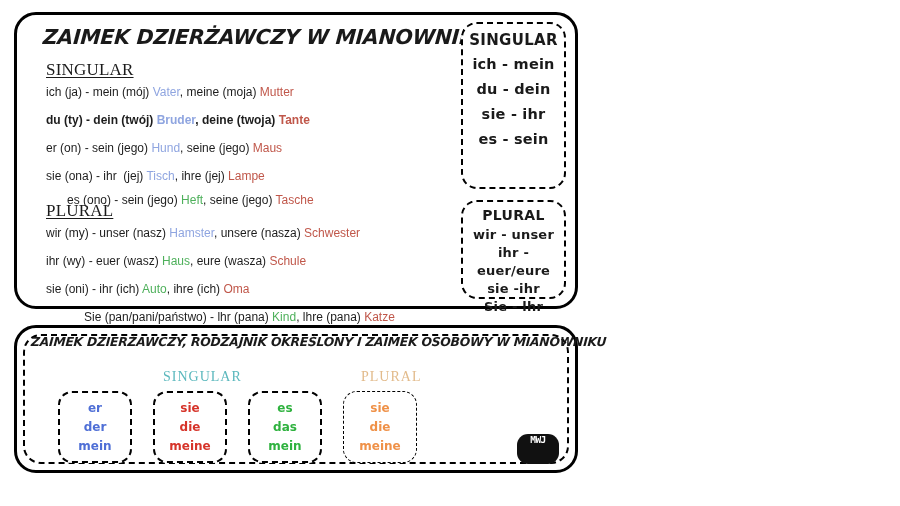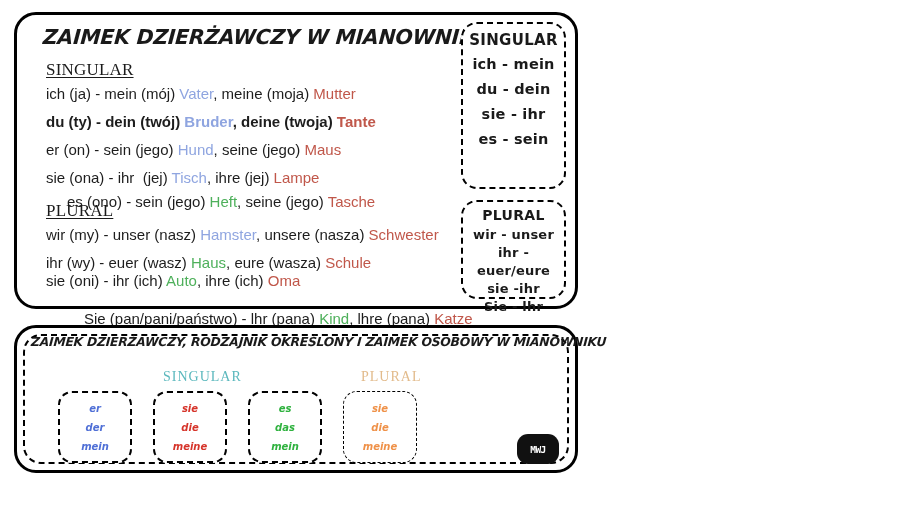--- a/index.html
+++ b/index.html
@@ -51,21 +51,21 @@
     text-underline-offset: 2px;
     letter-spacing: 0.2px;
   }
   #label-singular { top: 45px; }
   #label-plural   { top: 186px; }
 
   .decl-line {
     position: absolute;
     left: 29px;
     font-family: "Liberation Sans", sans-serif;
-    font-size: 15px;
+    font-size: 12px;
     white-space: pre;
     color: #1d1d1d;
   }
 
   .masc  { color: #8fa5e0; }
   .fem   { color: #c0574a; }
   .neut  { color: #4eb05b; }
 
   
   .side-box {
@@ -157,39 +157,38 @@
     box-sizing: border-box;
     border: 2.5px dashed #000;
     border-radius: 14px;
     background: #fff;
     display: flex;
     flex-direction: column;
     align-items: center;
     justify-content: center;
     font-family: "DejaVu Sans", sans-serif;
     font-weight: bold;
-    font-size: 10px;
+    font-size: 12px;
     line-height: 19px;
-    font-style: italic;
   }
   #card-1 { left: 41px;  color: #4f6fd6; }
   #card-2 { left: 136px; color: #d6342a; }
   #card-3 { left: 231px; color: #2fb23f; }
   #card-4 { left: 326px; color: #ef9148; border-width: 1.8px; }
 
   #logo-badge {
     position: absolute;
     left: 517px;
     top: 434px;
     width: 42px;
     height: 30px;
     background: #111;
     border-radius: 11px;
     display: flex;
-    align-items: center;
+    align-items: flex-start;
     justify-content: center;
     color: #fff;
     font-family: "DejaVu Sans Mono", monospace;
     font-size: 9.5px;
     letter-spacing: -0.6px;
     font-weight: bold;
   }
 </style>
 </head>
 <body>
@@ -203,21 +202,21 @@
   <div class="decl-line" id="sg-0" style="top:70px;"><span>ich (ja) - mein (mój) </span><span class="masc">Vater</span><span>, meine (moja) </span><span class="fem">Mutter</span></div>
   <div class="decl-line" id="sg-1" style="top:98px;font-weight:bold;"><span>du (ty) - dein (twój) </span><span class="masc">Bruder</span><span>, deine (twoja) </span><span class="fem">Tante</span></div>
   <div class="decl-line" id="sg-2" style="top:126px;"><span>er (on) - sein (jego) </span><span class="masc">Hund</span><span>, seine (jego) </span><span class="fem">Maus</span></div>
   <div class="decl-line" id="sg-3" style="top:154px;"><span>sie (ona) - ihr  (jej) </span><span class="masc">Tisch</span><span>, ihre (jej) </span><span class="fem">Lampe</span></div>
   <div class="decl-line" id="sg-4" style="top:178px;margin-left:21px;"><span>es (ono) - sein (jego) </span><span class="neut">Heft</span><span>, seine (jego) </span><span class="fem">Tasche</span></div>
 
   <div class="group-label" id="label-plural">PLURAL</div>
 
   <div class="decl-line" id="pl-0" style="top:211px;"><span>wir (my) - unser (nasz) </span><span class="masc">Hamster</span><span>, unsere (nasza) </span><span class="fem">Schwester</span></div>
   <div class="decl-line" id="pl-1" style="top:239px;text-align:center;"><span>ihr (wy) - euer (wasz) </span><span class="neut">Haus</span><span>, eure (wasza) </span><span class="fem">Schule</span></div>
-  <div class="decl-line" id="pl-2" style="top:257px;"><span>sie (oni) - ihr (ich) </span><span class="neut">Auto</span><span>, ihre (ich) </span><span class="fem">Oma</span></div>
+  <div class="decl-line" id="pl-2" style="top:267px;"><span>sie (oni) - ihr (ich) </span><span class="neut">Auto</span><span>, ihre (ich) </span><span class="fem">Oma</span></div>
   <div class="decl-line" id="pl-3" style="top:295px;margin-left:38px;"><span>Sie (pan/pani/państwo) - lhr (pana) </span><span class="neut">Kind</span><span>, lhre (pana) </span><span class="fem">Katze</span></div>
 </div>
 
 <div class="side-box" id="side-singular">
   <div class="side-heading">SINGULAR</div>
   <div class="side-row">ich - mein</div>
   <div class="side-row">du - dein</div>
   <div class="side-row">sie - ihr</div>
   <div class="side-row">es - sein</div>
 </div>

